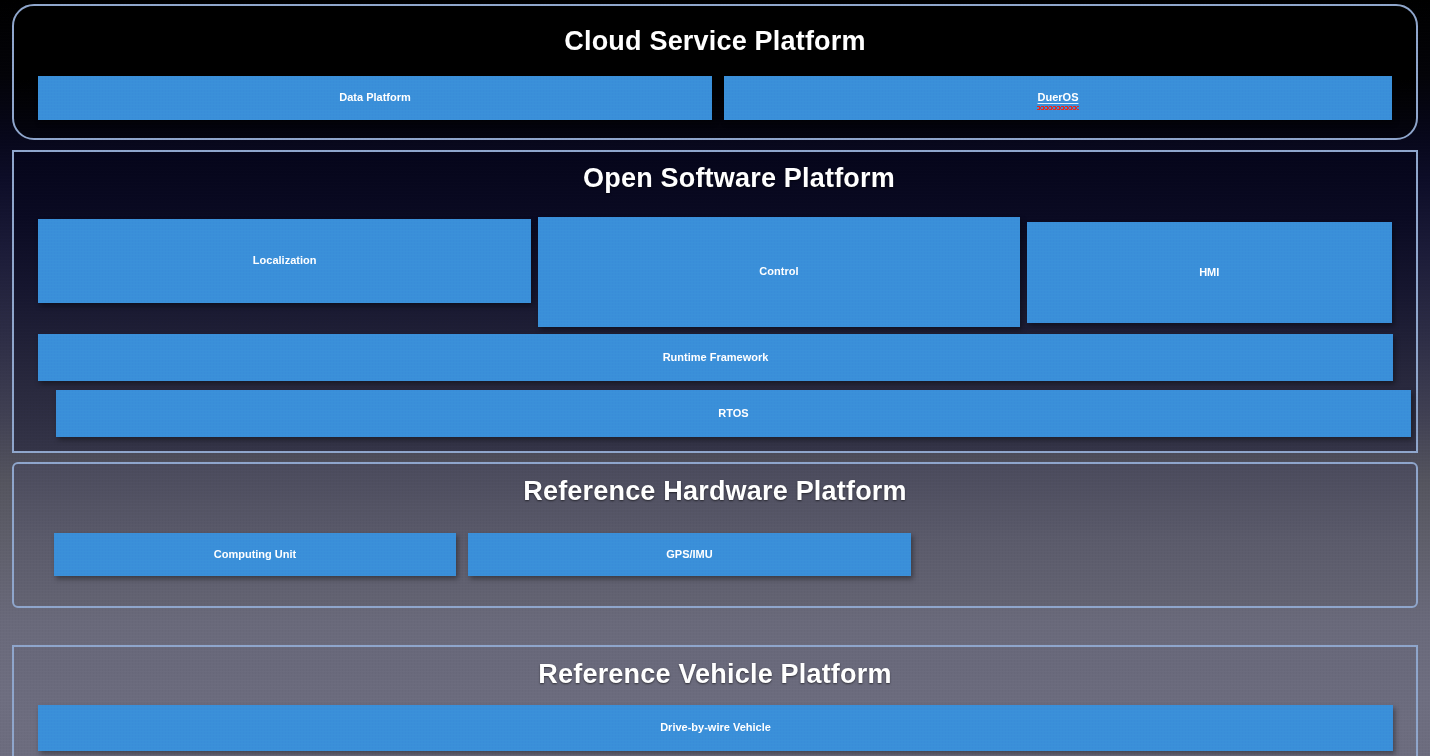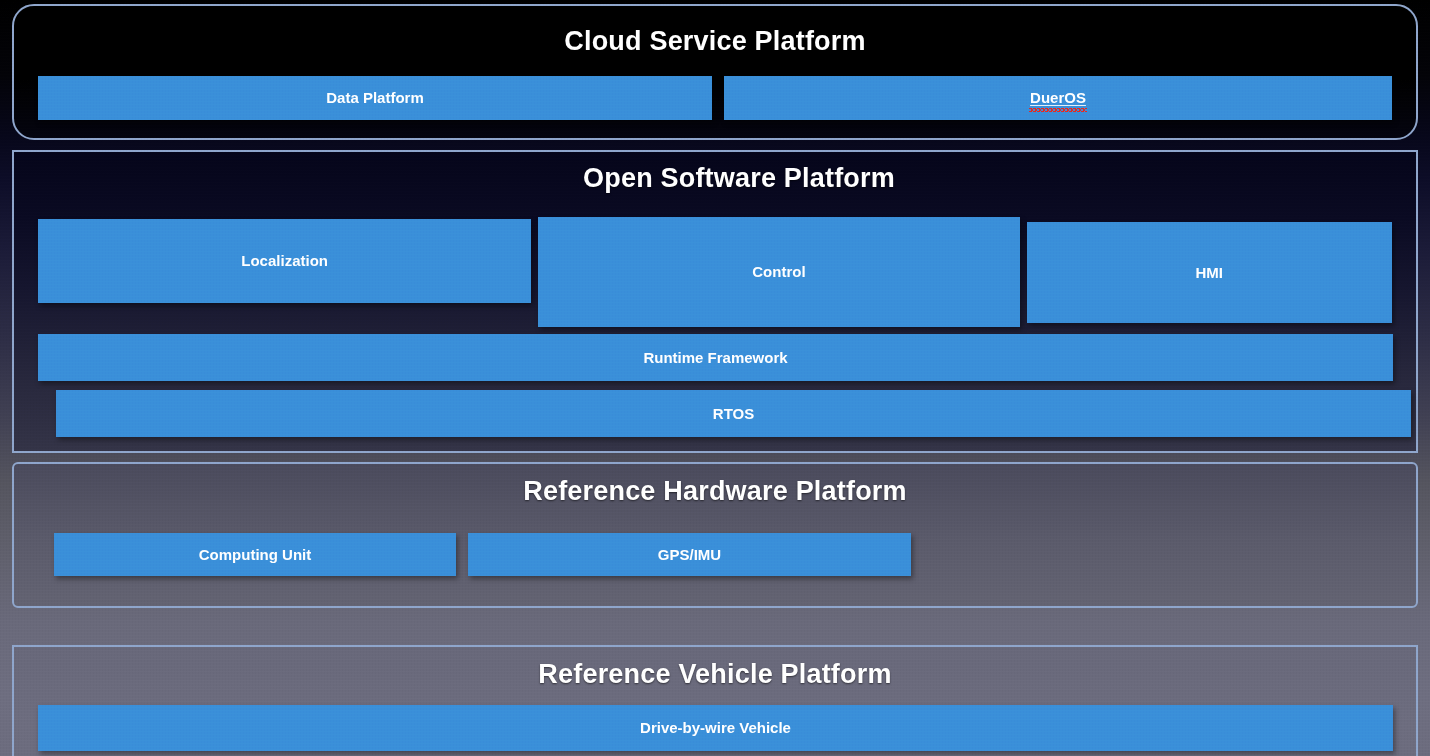--- a/index.html
+++ b/index.html
@@ -70,21 +70,21 @@
     position: absolute;
     left: 0;
     right: 0;
     display: flex;
   }
 
   .box {
     background: #3a8fd9;
     color: #ffffff;
     font-weight: bold;
-    font-size: 15px;
+    font-size: 11px;
     display: flex;
     align-items: center;
     justify-content: center;
     text-align: center;
     box-shadow: 2px 3px 5px rgba(0,0,0,.38);
     line-height: 1.2;
     position: relative;
   }
 
   .box span { position: relative; display: inline-block; }

